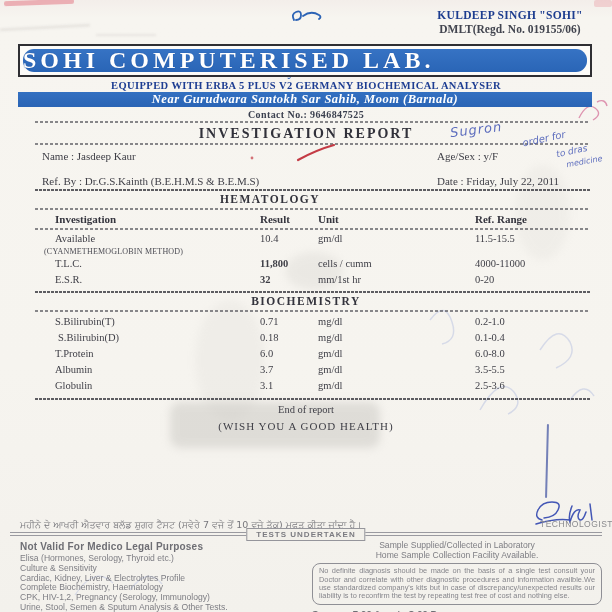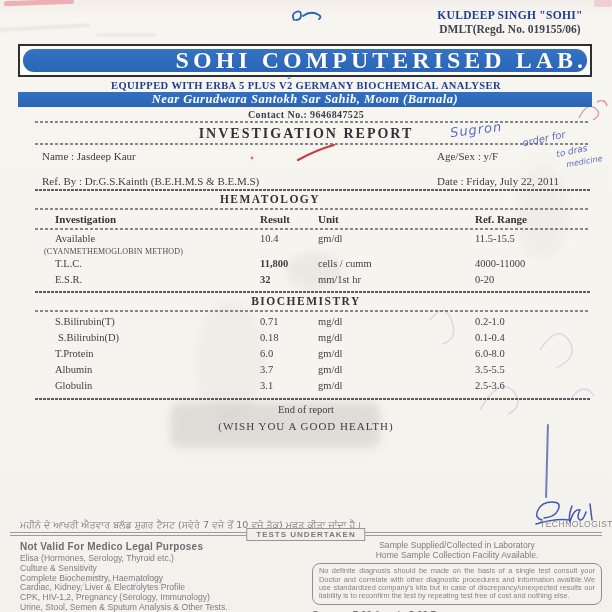--- a/index.html
+++ b/index.html
@@ -13,21 +13,21 @@
   .penline{position:absolute;width:2px;background:#3c4f9f;opacity:.7;border-radius:1px;}
   .pinkmark{position:absolute;background:rgba(228,122,134,.55);border-radius:2px;filter:blur(.5px);}
   .bleed{position:absolute;opacity:.30;}
   
   .motto{color:#2c63b5;font-weight:bold;font-size:12.5px;letter-spacing:.6px;margin-top:42px;}
   .prop{color:#1d3d8f;font-weight:bold;font-size:11.5px;letter-spacing:.3px;}
   .regd{color:#42454f;font-weight:bold;font-size:11.5px;}
   .banner-outer{position:absolute;left:18px;top:44px;width:574px;height:33px;
     border:2px solid #2f2f33;background:#fdfcf9;padding:3px;box-sizing:border-box;}
   .banner-inner{width:100%;height:100%;background:linear-gradient(180deg,#3673c4,#2a65b6);
-    display:flex;align-items:center;justify-content:flex-end;border-radius:11px;}
+    display:flex;align-items:center;justify-content:flex-start;border-radius:11px;}
   .banner-text{color:#ffffff;font-weight:bold;font-size:24px;letter-spacing:4px;
     text-shadow:0 0 1px #1b4a96;white-space:nowrap;}
   .equip{color:#1d3d92;font-weight:bold;font-size:10.5px;letter-spacing:.4px;}
   .addrbar{position:absolute;left:18px;top:92px;width:574px;height:15px;
     background:linear-gradient(180deg,#3370c1,#2a64b5);display:flex;align-items:flex-start;justify-content:center;}
   .addrtext{color:#fff;font-weight:bold;font-style:italic;font-size:12.5px;letter-spacing:.5px;}
   .contact{color:#3a3f4e;font-weight:bold;font-size:10px;letter-spacing:.4px;}
   
   .dash{position:absolute;left:35px;width:555px;height:2px;
     background-image:repeating-linear-gradient(90deg,rgba(75,75,82,.65) 0 3px,transparent 3px 5px);}
@@ -223,22 +223,22 @@
   <div class="techno">TECHNOLOGIST</div>
 
   <div class="ruleline" style="top:532px;"></div>
   <div class="ruleline" style="top:535px;"></div>
   <div class="testsbox">TESTS UNDERTAKEN</div>
 
   <div class="fl gfoot">
     <div class="fl-head">Not Valid For Medico Legal Purposes</div>
     <div class="fl-item">Elisa (Hormones, Serology, Thyroid etc.)</div>
     <div class="fl-item">Culture &amp; Sensitivity</div>
+    <div class="fl-item">Cardiac, Kidney, Liver &amp; Electrolytes Profile</div>
     <div class="fl-item">Complete Biochemistry, Haematology</div>
-    <div class="fl-item">Cardiac, Kidney, Liver &amp; Electrolytes Profile</div>
     <div class="fl-item">CPK, HIV-1,2, Pregnancy (Serology, Immunology)</div>
     <div class="fl-item">Urine, Stool, Semen &amp; Sputum Analysis &amp; Other Tests.</div>
 
   </div>
 
   <div class="fr gfoot">
     <div class="fr-sample">Sample Supplied/Collected in Laboratory</div>
     <div class="fr-sample">Home Sample Collection Facility Available.</div>
     <div class="fr-box">No definite diagnosis should be made on the basis of a single test consult your Doctor and correlate with other diagnostic procedures and information availble.We use standardized company's kits but in case of discrepancy/unexpected results our liability is to reconfirm the test by repeating test free of cost and nothing else.</div>
     <div class="fr-tim">Summer 7-00 A.m. to 8-00 P.m.</div>

